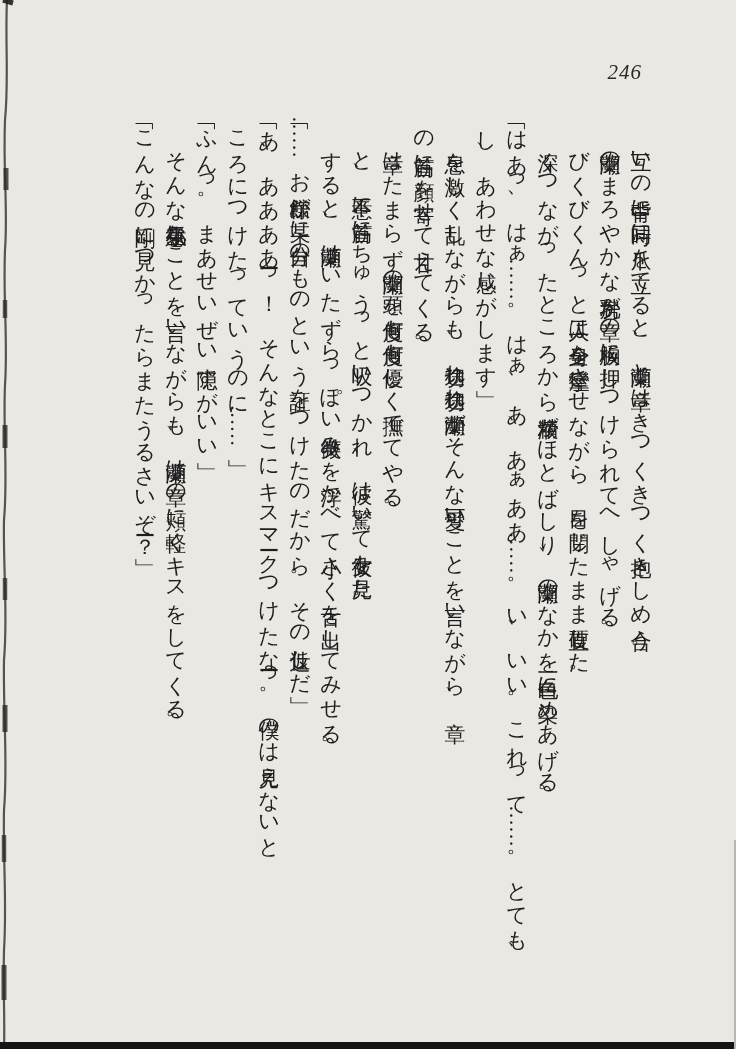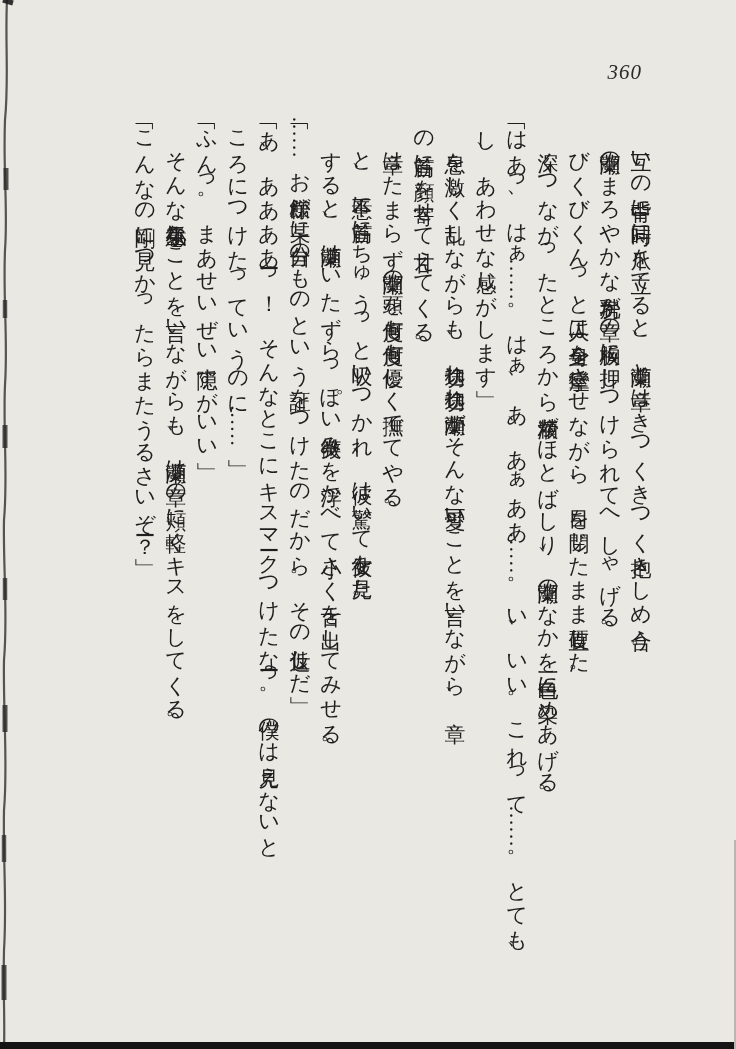--- a/index.html
+++ b/index.html
@@ -52,21 +52,21 @@
     right:0;top:840px;
     width:2px;height:209px;
     background:#b9b6b0;
   }
 </style>
 </head>
 <body>
 
 <div class="page">
 
-  <div class="page-number">360</div>
+  <div class="page-number">246</div>
 
   <div class="text-block">
     <p class="line indent">互いの背中に同時に爪を立てると、蘭瀬と章はきつくきつく抱きしめ合う。</p>
     <p class="line indent">蘭瀬のまろやかな乳房が章の胸板に押しつけられてへしゃげる。</p>
     <p class="line indent">びくびくんっと二人は全身を痙攣させながら、目を閉じたまま硬直した。</p>
     <p class="line indent">深くつながったところから精液がほとばしり、蘭瀬のなかを白一色に染めあげる。</p>
     <p class="line">「はあっ、はぁ……。はぁ、あ、あぁああ……。い、いい。これって……。とても、</p>
     <p class="line">し、あわせな感じがします」</p>
     <p class="line indent">息を激しく乱しながらも、途切れ途切れ蘭瀬がそんな可愛いことを言いながら、章</p>
     <p class="line">の首筋に顔を寄せて甘えてくる。</p>

